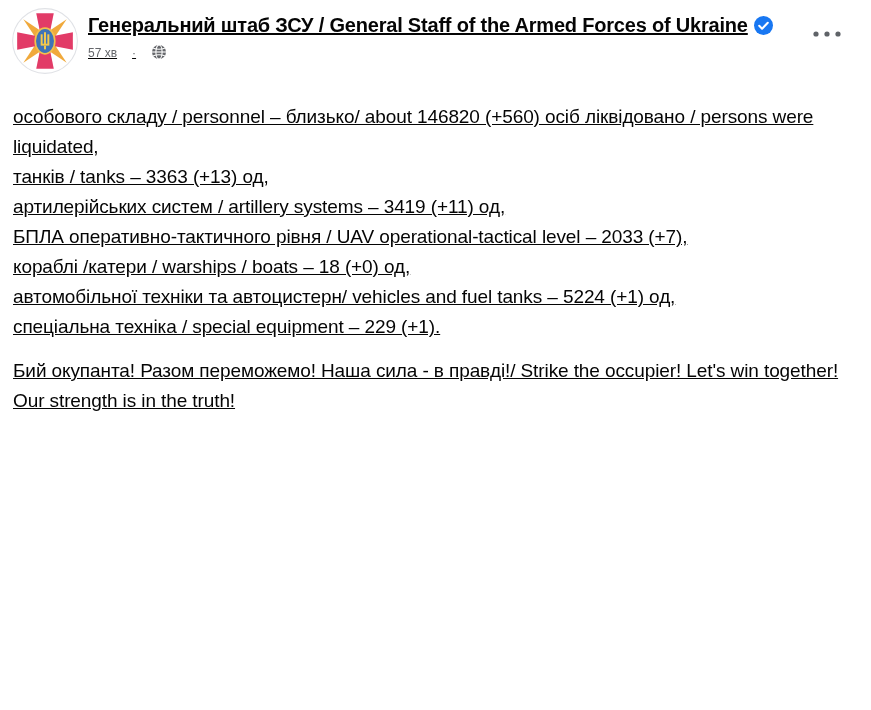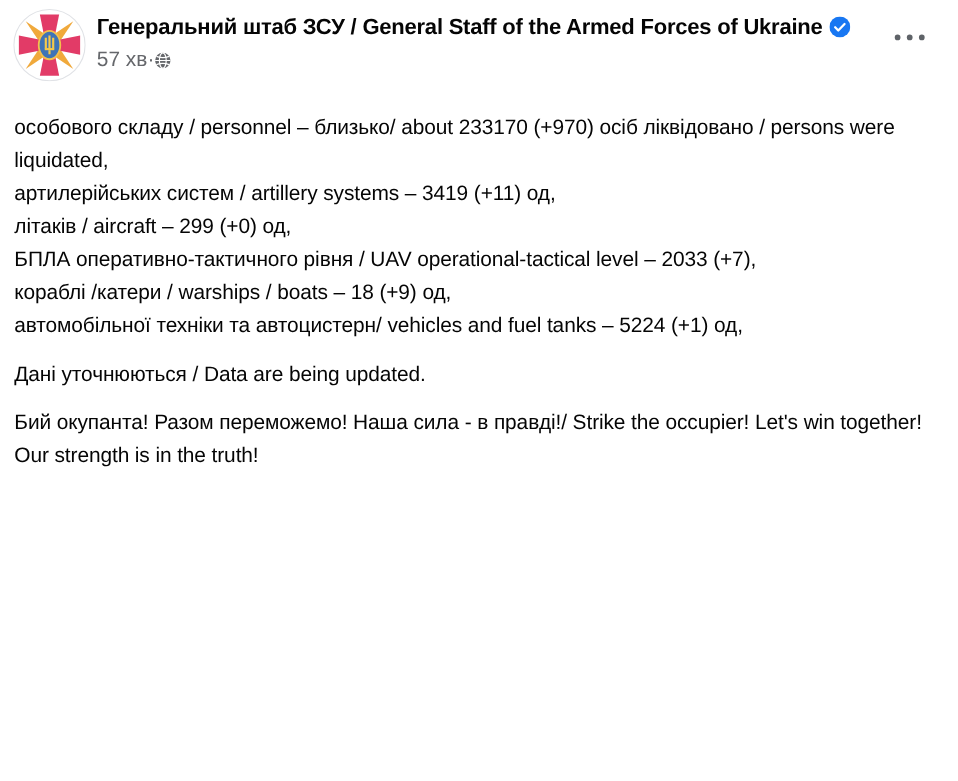--- a/index.html
+++ b/index.html
@@ -10,20 +10,21 @@
     background: #ffffff;
     font-family: "Liberation Sans", sans-serif;
     color: #050505;
     overflow: hidden;
   }
   .post {
     position: relative;
     width: 871px;
     height: 710px;
     background: #ffffff;
+    text-decoration: underline;
   }
   .post-header {
     display: flex;
     align-items: flex-start;
     padding: 8px 16px 0 12px;
   }
   .avatar-btn {
     width: 66px;
     height: 66px;
     flex: none;
@@ -48,24 +49,24 @@
   .verified-badge {
     display: inline-block;
     width: 19px;
     height: 19px;
     margin-left: 6px;
     vertical-align: -3px;
   }
   .verified-badge svg { display: block; width: 19px; height: 19px; }
   .meta-row {
     display: flex;
-    align-items: center;
-    gap: 0;
+    align-items: flex-end;
+    gap: 15px;
     margin-top: 5px;
-    font-size: 19px;
+    font-size: 12px;
     color: #65676b;
   }
   .timestamp { cursor: pointer; }
   .meta-sep { color: #65676b; }
   .globe-icon { display: inline-flex; }
   .globe-icon svg { display: block; width: 16px; height: 16px; }
   .more-button {
     position: absolute;
     top: 20px;
     right: 26px;
@@ -153,27 +154,27 @@
         <circle cx="26" cy="4" r="2.6" fill="#5f6368"></circle>
       </svg>
     </div>
 
   </div>
 
   <div class="post-body">
 
 
     <div class="para">
-      <span class="loss-line">особового складу / personnel – близько/ about 233170 (+970) осіб ліквідовано / persons were liquidated,</span>
+      <span class="loss-line">особового складу / personnel – близько/ about 146820 (+560) осіб ліквідовано / persons were liquidated,</span>
+      <span class="loss-line">танків / tanks – 3363 (+13) од,</span>
       <span class="loss-line">артилерійських систем / artillery systems – 3419 (+11) од,</span>
-      <span class="loss-line">літаків / aircraft – 299 (+0) од,</span>
       <span class="loss-line">БПЛА оперативно-тактичного рівня / UAV operational-tactical level – 2033 (+7),</span>
-      <span class="loss-line">кораблі /катери / warships / boats – 18 (+9) од,</span>
+      <span class="loss-line">кораблі /катери / warships / boats – 18 (+0) од,</span>
       <span class="loss-line">автомобільної техніки та автоцистерн/ vehicles and fuel tanks – 5224 (+1) од,</span>
+      <span class="loss-line">спеціальна техніка / special equipment – 229 (+1).</span>
     </div>
 
-    <div class="para">Дані уточнюються / Data are being updated.</div>
 
     <div class="para">Бий окупанта! Разом переможемо! Наша сила - в правді!/ Strike the occupier! Let's win together! Our strength is in the truth!</div>
 
   </div>
 
 </div>
 
 </body></html>

